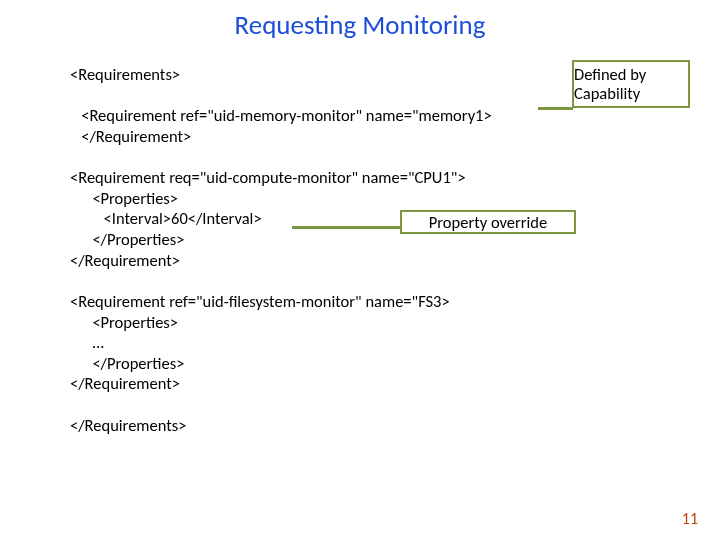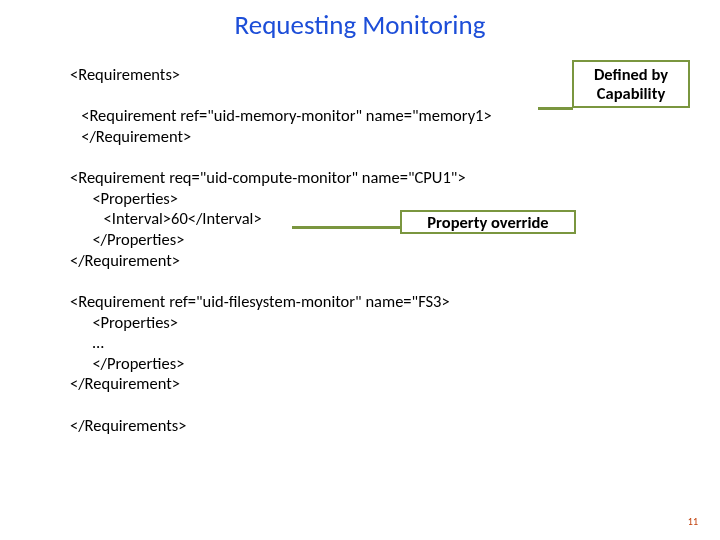--- a/index.html
+++ b/index.html
@@ -29,28 +29,27 @@
     font-size: 16.5px;
     line-height: 1.25;
     color: #000;
     white-space: pre;
     margin-left: 42px;
   }
   .callout {
     position: absolute;
     background: #ffffff;
     border: 2.5px solid #7a963f;
-    text-align: center;
+    text-align: left;
     color: #000;
     font-size: 16.5px;
     display: flex;
     align-items: center;
     justify-content: center;
     box-sizing: border-box;
-    font-weight: bold;
   }
   .callout-1 {
     right: 30px;
     top: 60px;
     width: 118px;
     height: 48px;
     line-height: 1.15;
   }
   .callout-2 {
     left: 400px;
@@ -71,21 +70,21 @@
   .conn-2 {
     left: 292px;
     top: 226px;
     width: 108px;
     height: 2.5px;
   }
   .page-num {
     position: absolute;
     right: 22px;
     bottom: 12px;
-    font-size: 10px;
+    font-size: 16px;
     color: #c2410c;
     margin-left: 28px;
   }
 </style>
 </head>
 <body>
 
 <div class="title">Requesting Monitoring</div>
 
 <div class="body-text">&lt;Requirements&gt;

